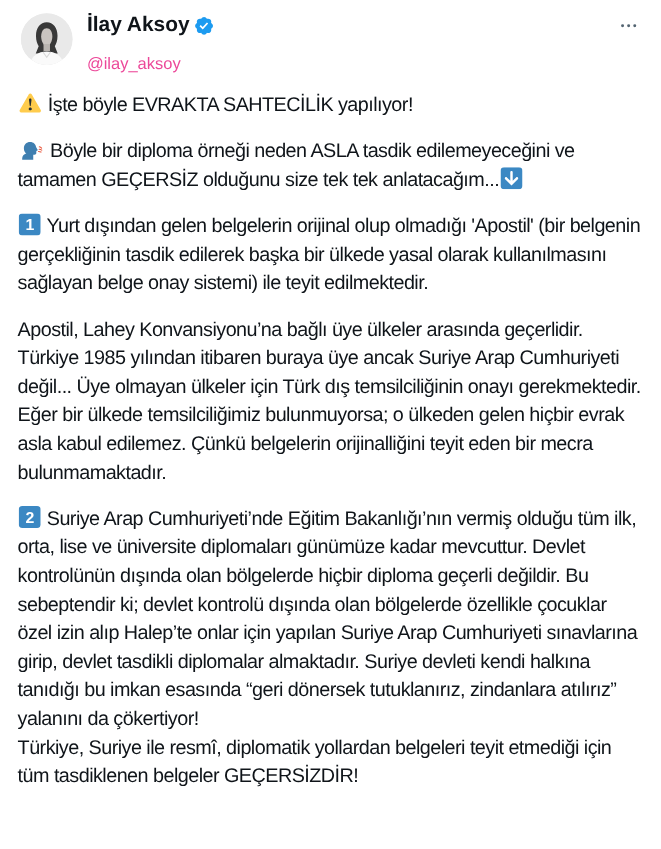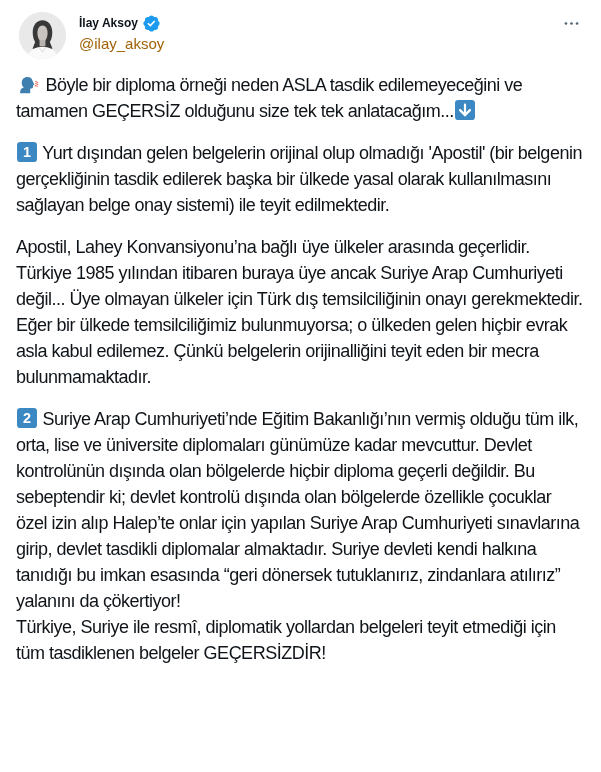--- a/index.html
+++ b/index.html
@@ -9,24 +9,24 @@
   }
   .tweet{padding:10px 16px 0 16px;}
   .tweet-header{display:flex;align-items:flex-start;}
   .avatar{
     width:47px;height:47px;border-radius:50%;overflow:hidden;
     margin:2px 0 0 3px;flex:0 0 auto;cursor:pointer;background:#e9e9e9;
   }
   .avatar svg{display:block;width:100%;height:100%;}
   .id-block{margin-left:13px;padding-top:3px;min-width:0;}
   .name-row{display:flex;align-items:center;gap:3px;}
-  .display-name{font-weight:700;font-size:12px;line-height:20px;cursor:pointer;}
+  .display-name{font-weight:700;font-size:19px;line-height:20px;cursor:pointer;}
   .verified{display:inline-flex;margin-left:1px;}
   .verified svg{width:19px;height:19px;display:block;}
-  .handle{color:#a16207;font-size:15px;line-height:20px;margin-top:1px;cursor:pointer;}
+  .handle{color:#ec4899;font-size:15px;line-height:20px;margin-top:16px;cursor:pointer;}
   .more-btn{
     margin-left:auto;border:0;background:none;padding:2px 4px;height:26px;
     cursor:pointer;display:flex;align-items:center;
   }
   .more-btn svg{width:19px;height:19px;fill:#536471;}
   .tweet-body{
     margin-top:13px;font-size:18px;line-height:26px;letter-spacing:-0.5px;
   }
   .tweet-body p{margin:0 0 16px 0;}
   .emoji{
@@ -68,20 +68,24 @@
     <button class="more-btn" aria-label="More">
       <svg viewBox="0 0 24 24">
           <circle cx="5" cy="12" r="1.7"></circle>
           <circle cx="12" cy="12" r="1.7"></circle>
           <circle cx="19" cy="12" r="1.7"></circle>
         </svg>
     </button>
   </header>
 
   <div class="tweet-body" id="tweet-body">
+      <p><span class="emoji emoji-warning"><svg viewBox="0 0 36 36">
+            <path d="M35.2 28.8 20.3 3.1c-1-1.7-3.6-1.7-4.6 0L.8 28.8C-.2 30.5 1 32.7 3 32.7h30c2 0 3.2-2.2 2.2-3.9z" fill="#ffcc4d"></path>
+            <path d="M18 24.6c-1.5 0-2.6 1-2.6 2.4s1.1 2.4 2.6 2.4 2.6-1 2.6-2.4-1.1-2.4-2.6-2.4zm0-14.5c-1.2 0-2 .8-2 2 0 .3 0 .9.1 1.4l1 7.8c.1.8.4 1.3.9 1.3s.8-.5.9-1.3l1-7.8c.1-.5.1-1.1.1-1.4 0-1.2-.8-2-2-2z" fill="#292f33"></path>
+          </svg></span> İşte böyle EVRAKTA SAHTECİLİK yapılıyor!</p>
       <p><span class="emoji emoji-speaking-head"><svg viewBox="0 0 40 36">
             <path fill="#3f7fb0" d="M5 34.5c0-6.8 2.8-9 6.8-10.1-2.2-1.6-4-4.3-4-8.2C7.8 9.6 12 5.5 18 5.5c5.5 0 9.1 3.5 9.7 8.1l2.6 4.7c.3.5.1 1-.4 1.2l-1.8.8v3.3c0 1.6-1.3 2.7-3 2.7h-2v8.2H5z"></path>
             <g stroke="#e8593f" stroke-width="1.8" fill="none" stroke-linecap="round">
               <path d="M33 13.5c1.6.5 2.7 1.1 3.8 2.1"></path>
               <path d="M32.8 17.4c1.6.2 2.9.7 4.2 1.5"></path>
               <path d="M31.8 21c1.4 0 2.7.4 4 1.1"></path>
             </g>
           </svg></span> Böyle bir diploma örneği neden ASLA tasdik edilemeyeceğini ve tamamen GEÇERSİZ olduğunu size tek tek anlatacağım...<span class="emoji emoji-down-arrow"><svg viewBox="0 0 36 36">
             <rect width="36" height="36" rx="6" fill="#3b88c3"></rect>
             <path fill="#fff" d="M18 30 7.6 19.6c-.8-.8-.8-2.1 0-2.9s2.1-.8 2.9 0l5.5 5.5V8.2c0-1.1.9-2 2-2s2 .9 2 2v14l5.5-5.5c.8-.8 2.1-.8 2.9 0s.8 2.1 0 2.9L18 30z"></path>

